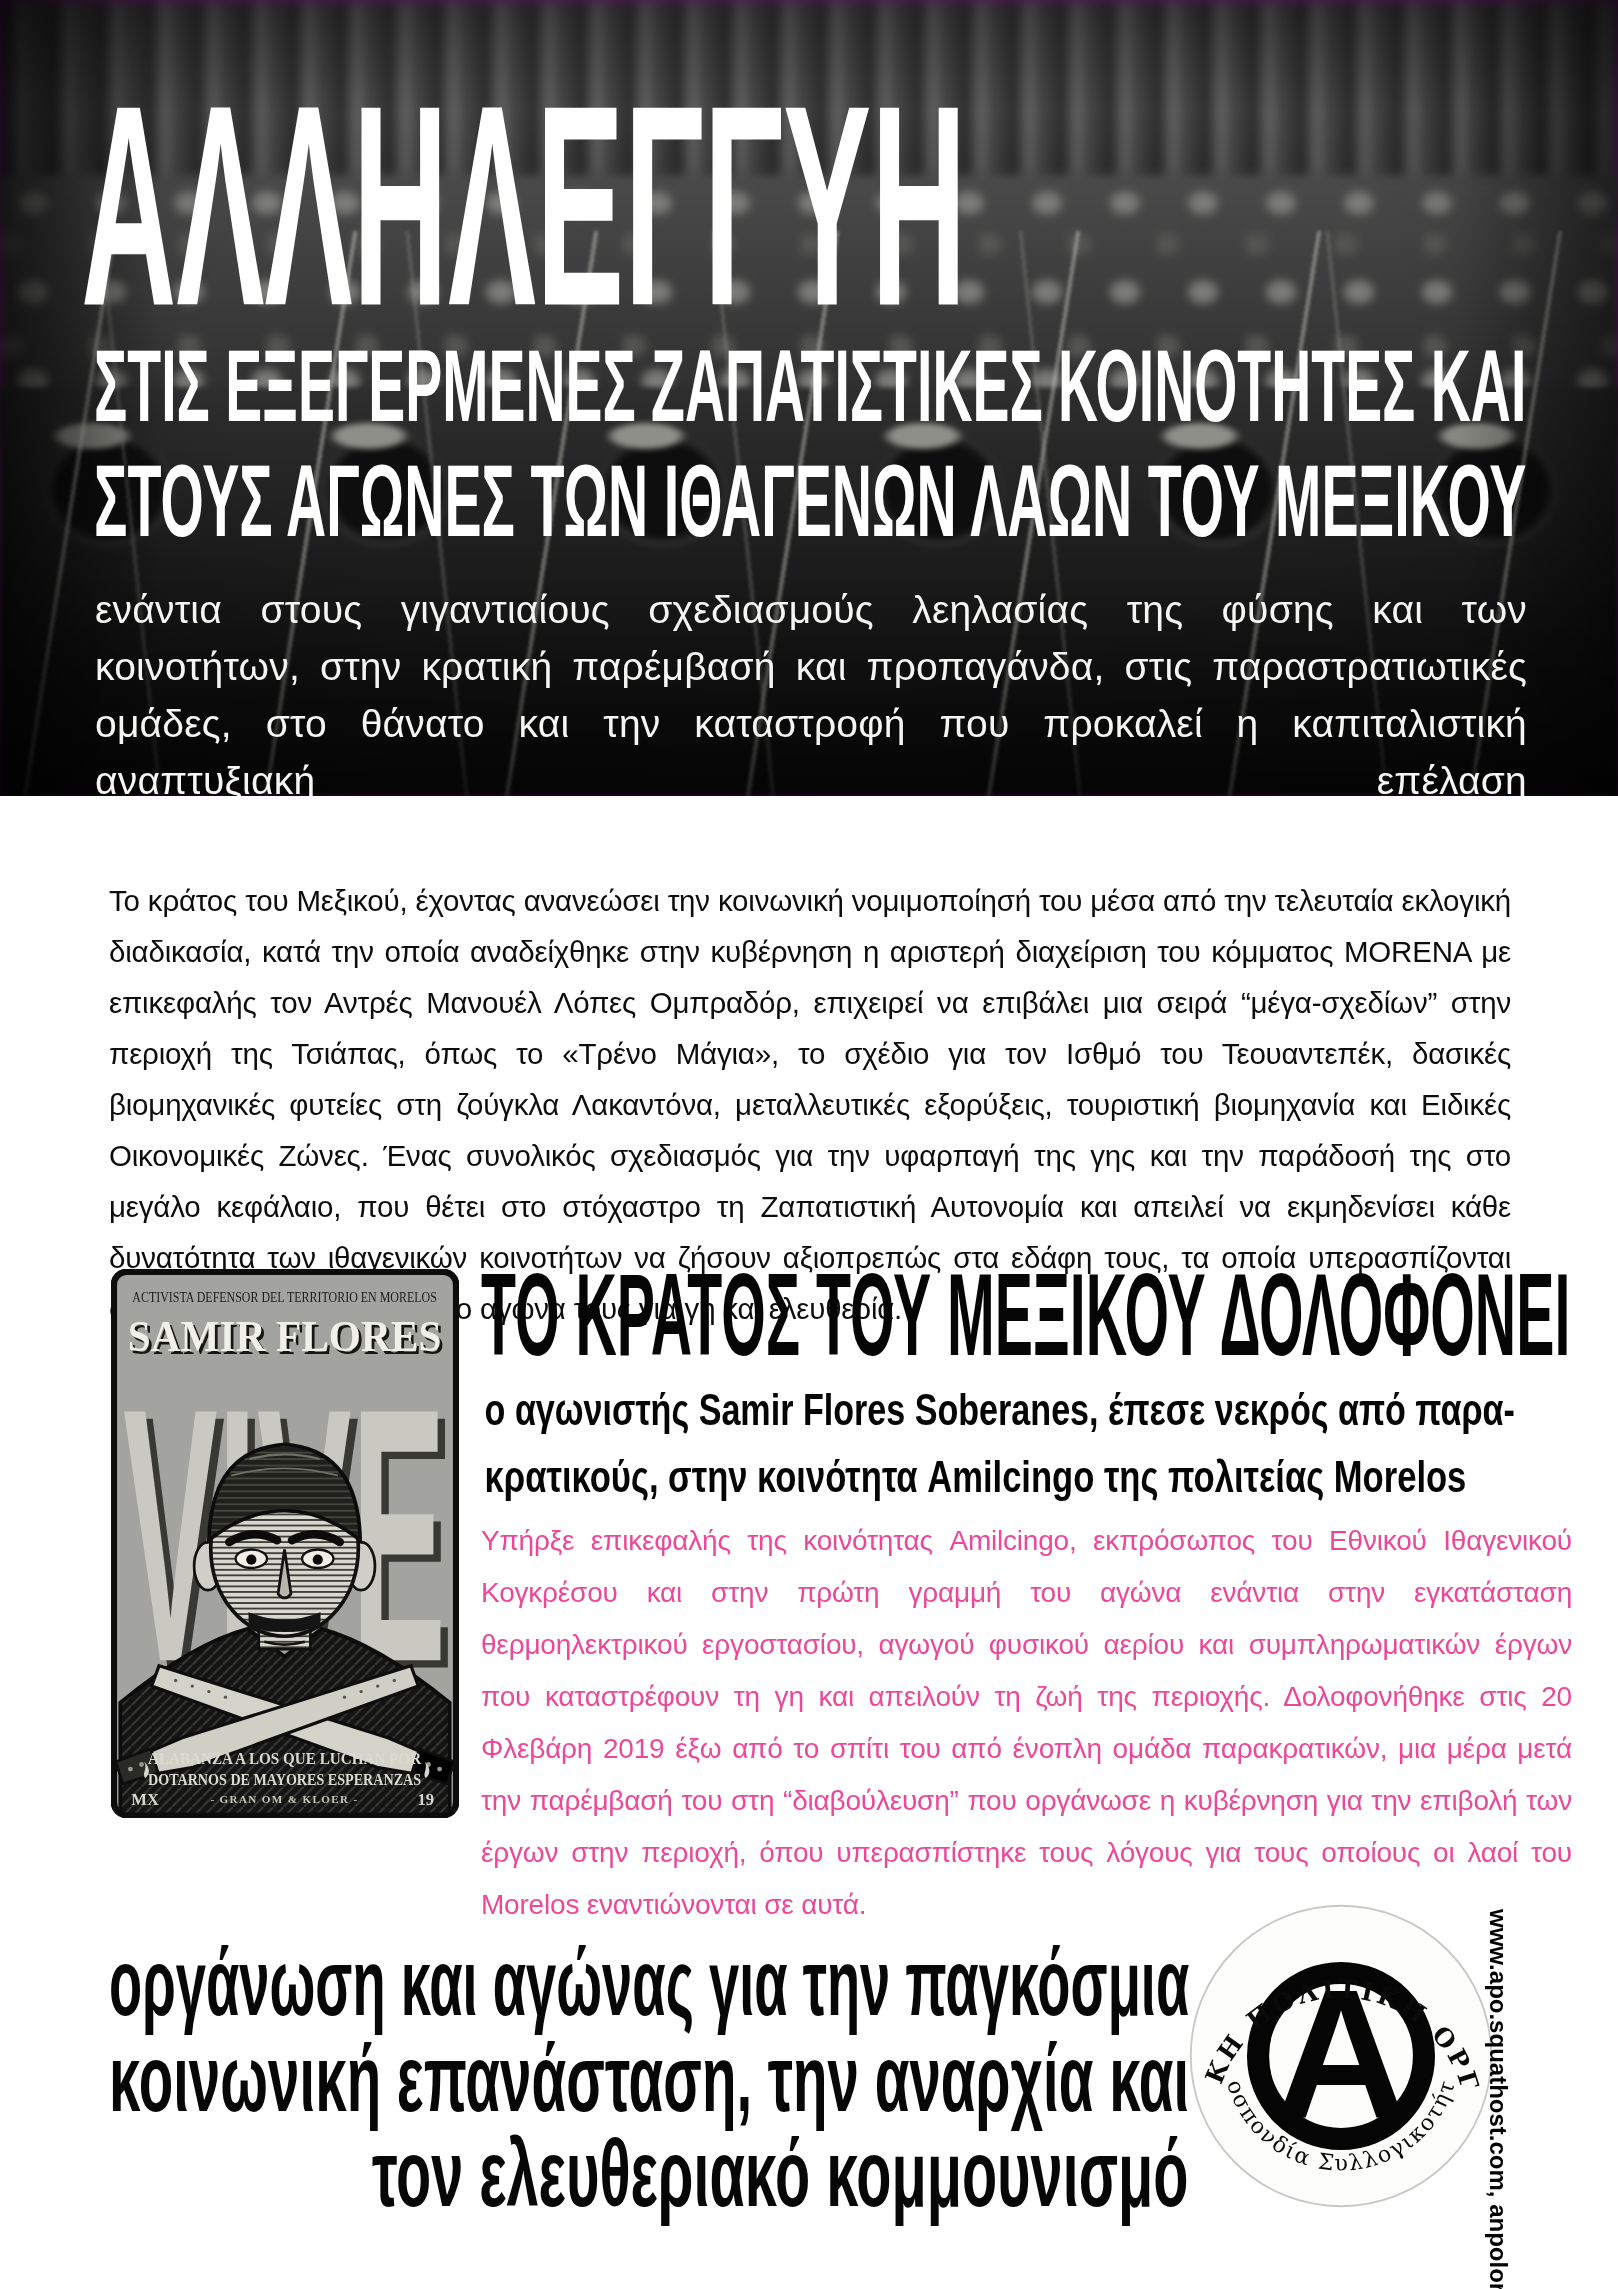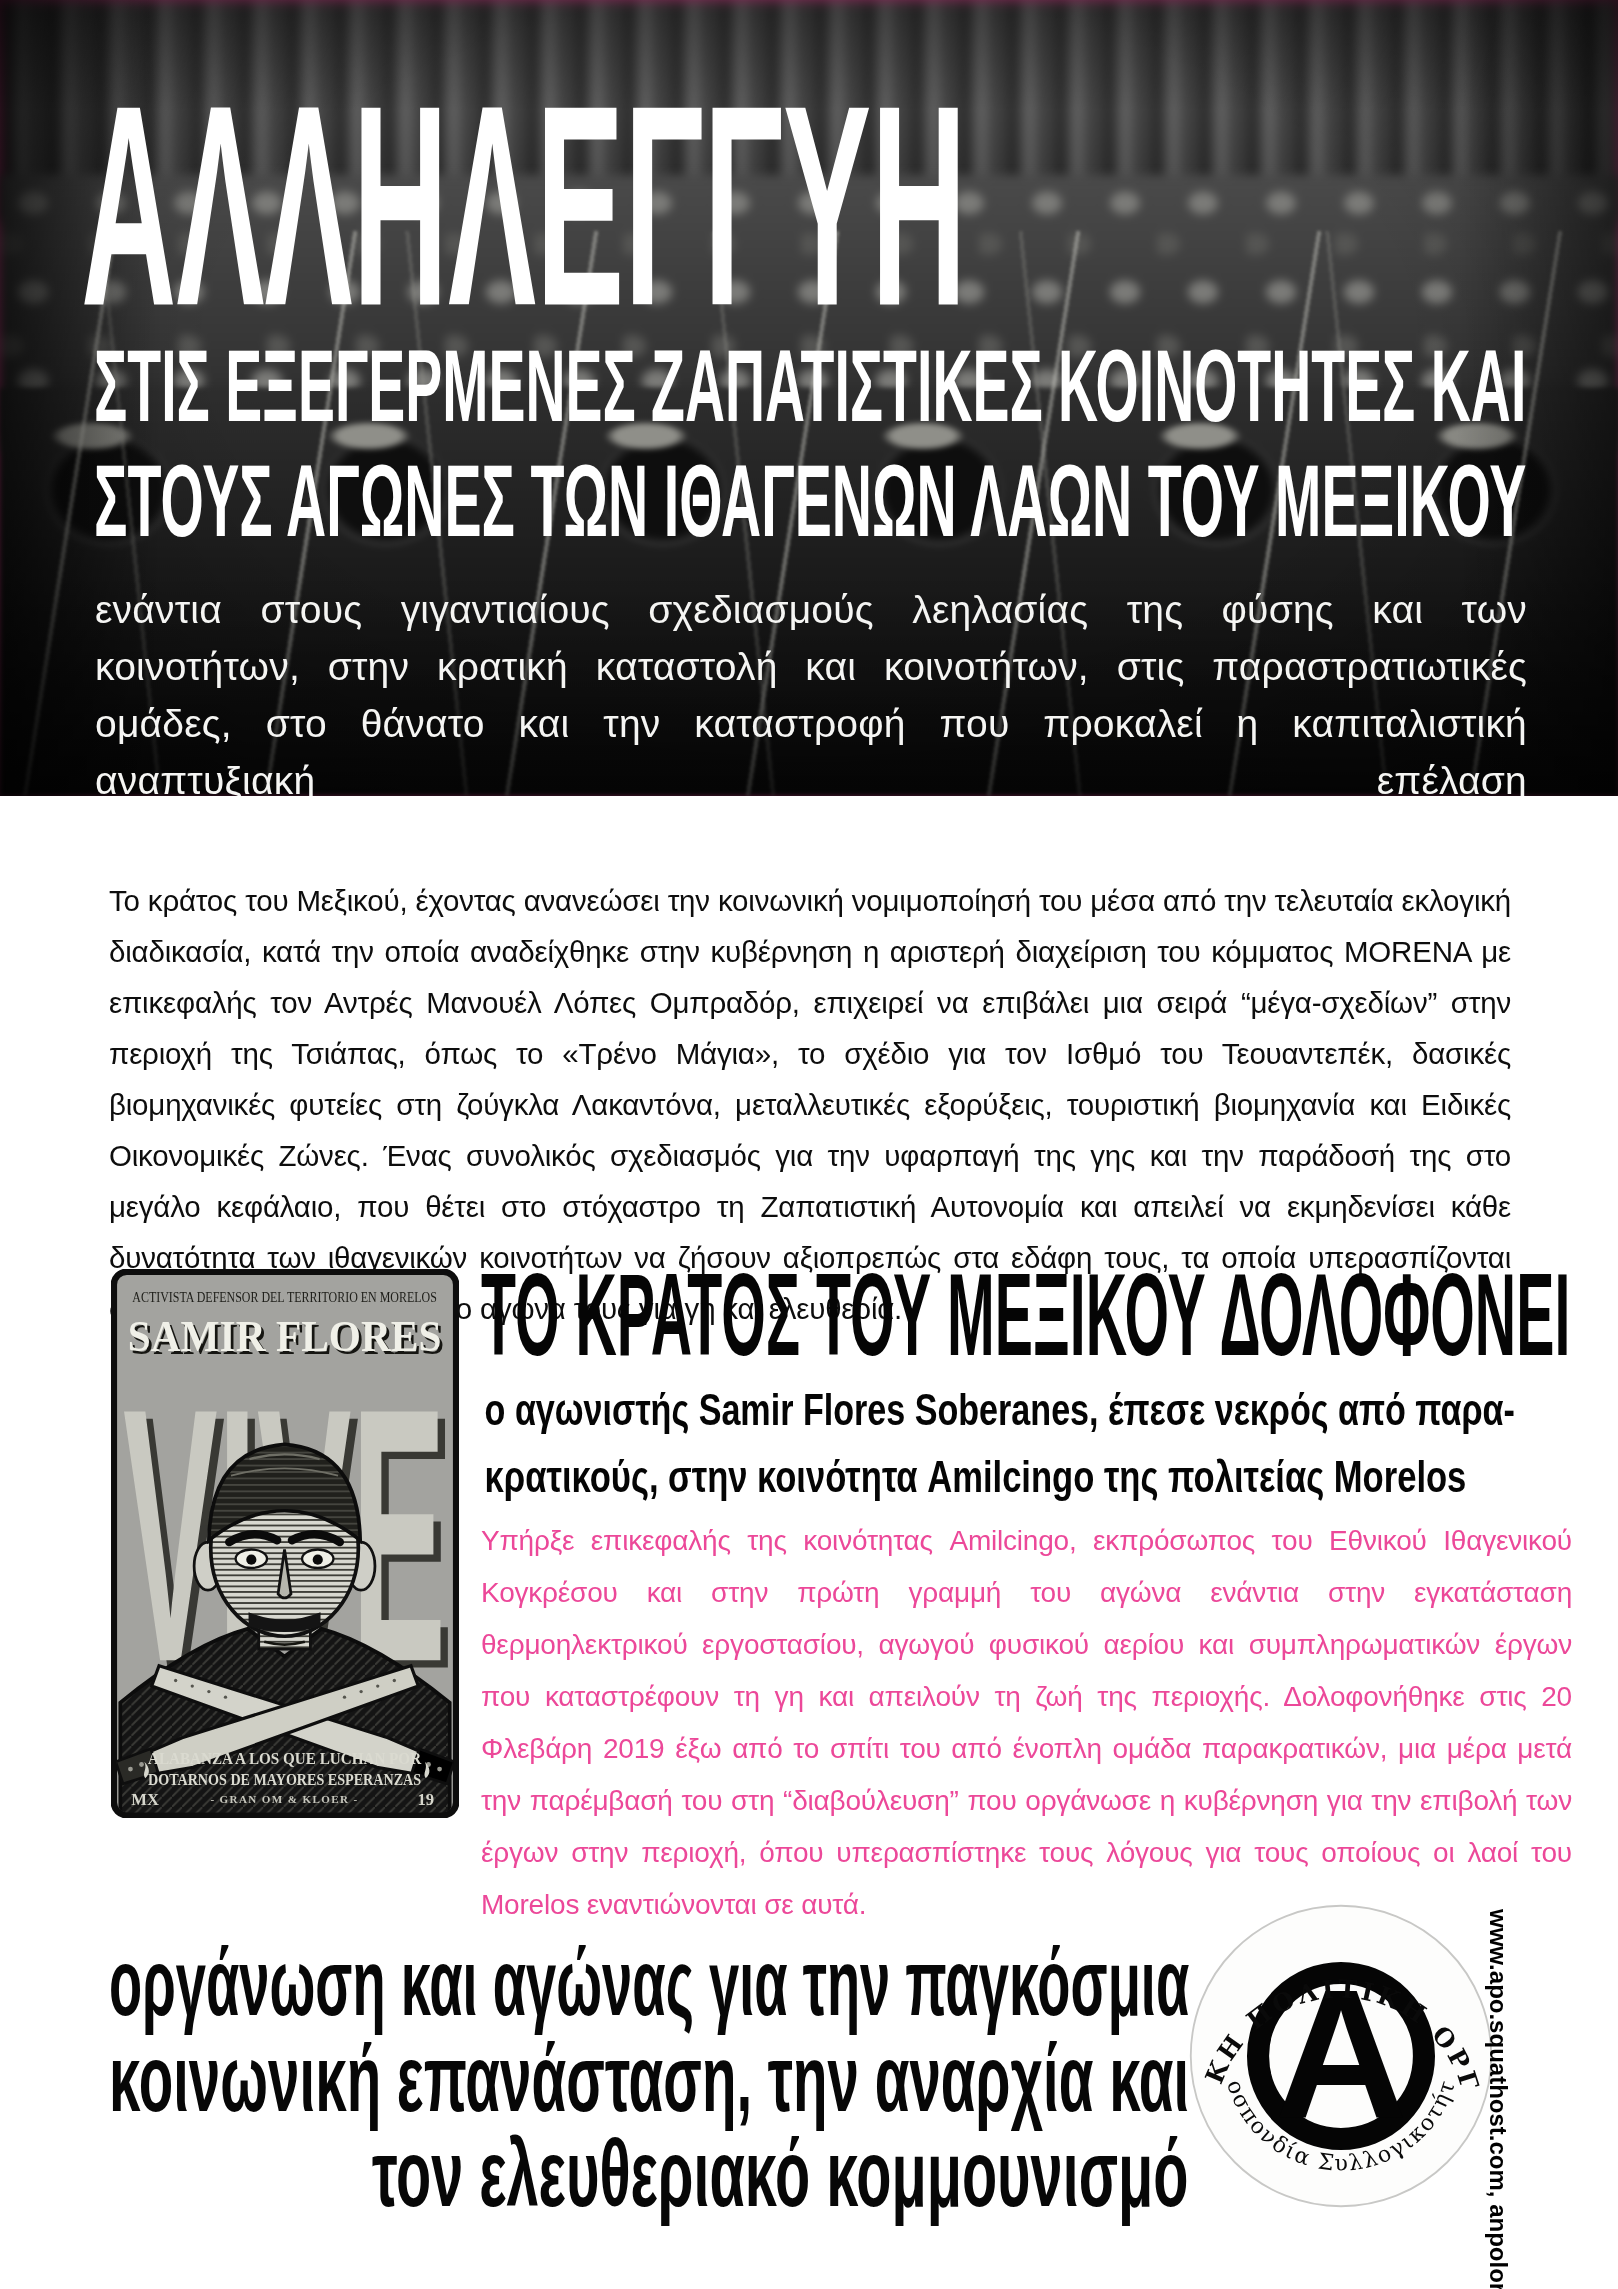--- a/index.html
+++ b/index.html
@@ -1,20 +1,20 @@
 <!DOCTYPE html>
 <html style="font-size:14.8px"><head>
 <meta charset="utf-8">
 <style>
   html,body{margin:0;padding:0;}
   body{width:1619px;background:#ffffff;font-family:"Liberation Sans",sans-serif;}
   .page{position:relative;width:1619px;height:2290px;background:#ffffff;overflow:hidden;}
 
   
-  .photo{position:absolute;left:0;top:0;width:1619px;height:796px;background:#ec4899;overflow:hidden;}
+  .photo{position:absolute;left:0;top:0;width:1619px;height:796px;background:#a21caf;overflow:hidden;}
   .photo .band-far{position:absolute;left:0;top:0;width:1619px;height:222px;
     background:
       repeating-linear-gradient(90deg, rgba(0,0,0,.55) 0 13px, rgba(120,120,120,.35) 13px 28px, rgba(40,40,40,.5) 28px 48px),
       linear-gradient(180deg,#6a6a6a 0%,#585858 55%,#3d3d3d 100%);
     filter:blur(6.5px);}
   .photo .band-mid{position:absolute;left:0;top:175px;width:1619px;height:277px;
     background-image:
       radial-gradient(ellipse 24px 18.5px at 33px 28px, #7b7b78 0 55%, rgba(60,60,60,.6) 70%, transparent 75%),
       radial-gradient(ellipse 22px 17.5px at 9.2px 69px, #555553 0 55%, transparent 72%),
       linear-gradient(180deg,#4a4a4a 0%,#333333 70%,#242424 100%);
@@ -81,21 +81,21 @@
     <svg class="hero-svg" style="left:81px;top:92px;" width="893" height="222" viewBox="0 0 968 240">
       <text x="0" y="230" font-size="310" textLength="960" lengthAdjust="spacingAndGlyphs">ΑΛΛΗΛΕΓΓΥΗ</text>
     </svg>
     <svg class="hero-svg" style="left:94px;top:345px;" width="1436" height="87" viewBox="0 0 1556 94">
       <text x="0" y="82" font-size="110" textLength="1552" lengthAdjust="spacingAndGlyphs">ΣΤΙΣ ΕΞΕΓΕΡΜΕΝΕΣ ΖΑΠΑΤΙΣΤΙΚΕΣ ΚΟΙΝΟΤΗΤΕΣ ΚΑΙ</text>
     </svg>
     <svg class="hero-svg" style="left:94px;top:460px;" width="1436" height="87" viewBox="0 0 1556 94">
       <text x="0" y="82" font-size="110" textLength="1552" lengthAdjust="spacingAndGlyphs">ΣΤΟΥΣ ΑΓΩΝΕΣ ΤΩΝ ΙΘΑΓΕΝΩΝ ΛΑΩΝ ΤΟΥ ΜΕΞΙΚΟΥ</text>
     </svg>
 
-    <div class="lead">ενάντια στους γιγαντιαίους σχεδιασμούς λεηλασίας της φύσης και των κοινοτήτων, στην κρατική καταστολή και κοινοτήτων, στις παραστρατιωτικές ομάδες, στο θάνατο και την καταστροφή που προκαλεί η καπιταλιστική αναπτυξιακή επέλαση</div>
+    <div class="lead">ενάντια στους γιγαντιαίους σχεδιασμούς λεηλασίας της φύσης και των κοινοτήτων, στην κρατική παρέμβασή και προπαγάνδα, στις παραστρατιωτικές ομάδες, στο θάνατο και την καταστροφή που προκαλεί η καπιταλιστική αναπτυξιακή επέλαση</div>
   </div>
 
   <div class="intro">Το κράτος του Μεξικού, έχοντας ανανεώσει την κοινωνική νομιμοποίησή του μέσα από την τελευταία εκλογική διαδικασία, κατά την οποία αναδείχθηκε στην κυβέρνηση η αριστερή διαχείριση του κόμματος MORENA με επικεφαλής τον Αντρές Μανουέλ Λόπες Ομπραδόρ, επιχειρεί να επιβάλει μια σειρά “μέγα-σχεδίων” στην περιοχή της Τσιάπας, όπως το «Τρένο Μάγια», το σχέδιο για τον Ισθμό του Τεουαντεπέκ, δασικές βιομηχανικές φυτείες στη ζούγκλα Λακαντόνα, μεταλλευτικές εξορύξεις, τουριστική βιομηχανία και Ειδικές Οικονομικές Ζώνες. Ένας συνολικός σχεδιασμός για την υφαρπαγή της γης και την παράδοσή της στο μεγάλο κεφάλαιο, που θέτει στο στόχαστρο τη Ζαπατιστική Αυτονομία και απειλεί να εκμηδενίσει κάθε δυνατότητα των ιθαγενικών κοινοτήτων να ζήσουν αξιοπρεπώς στα εδάφη τους, τα οποία υπερασπίζονται σκληρά κατά τον μακραίωνο αγώνα τους για γη και ελευθερία.</div>
 
   <svg class="samir" viewBox="0 0 377 595">
     <defs>
       <clipPath id="posterClip">
           <rect x="6" y="6" width="365" height="583" rx="12"></rect>
         </clipPath>
       <pattern id="hatchH" width="6" height="6" patternUnits="userSpaceOnUse">

